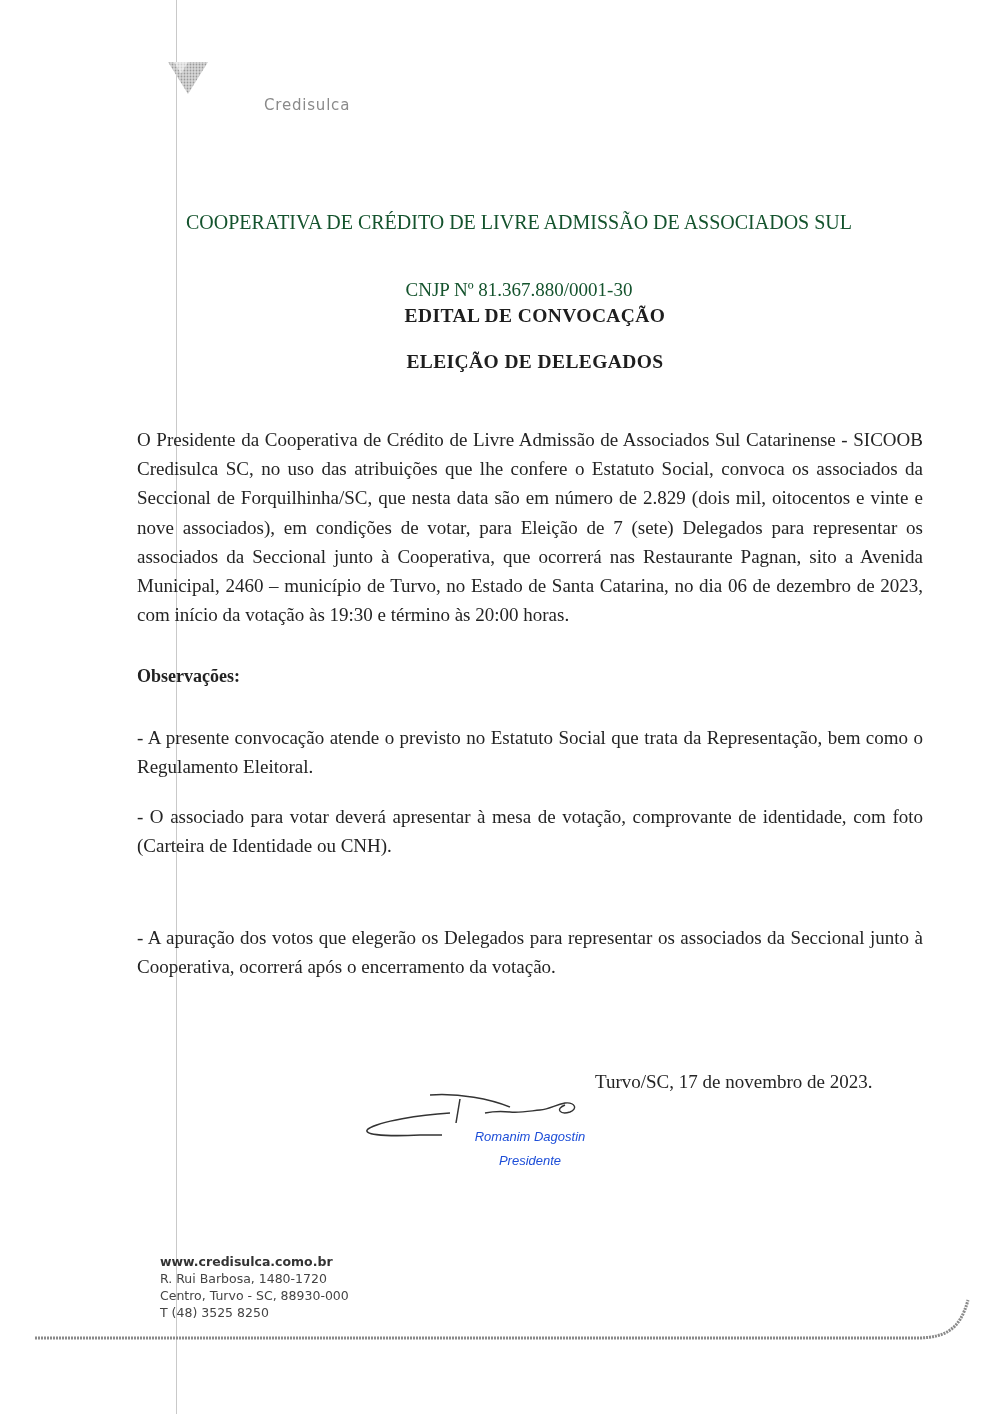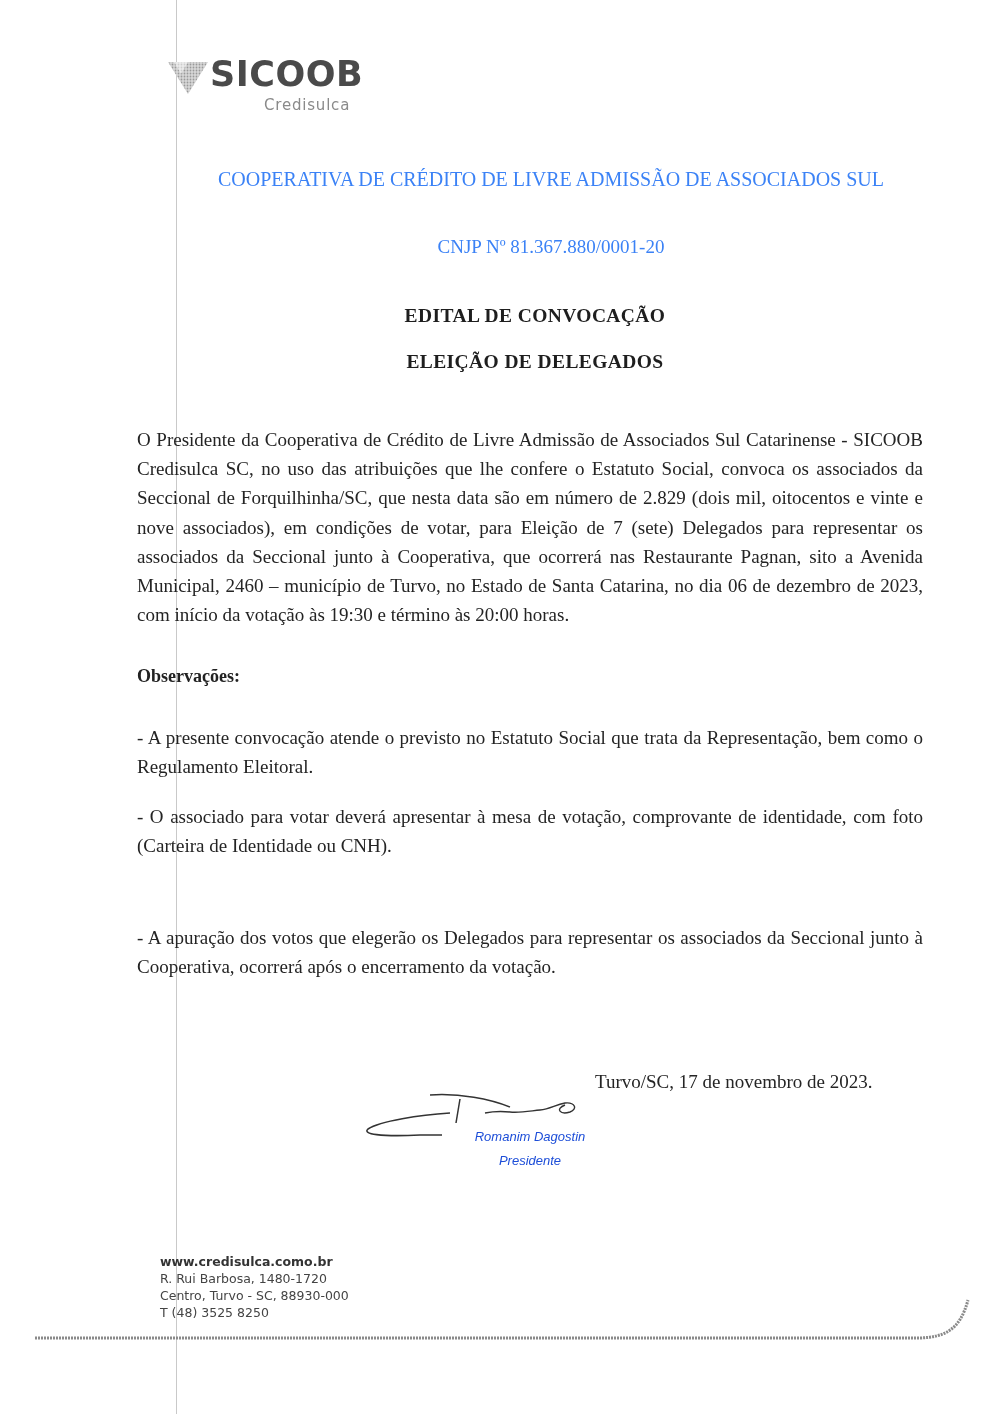--- a/index.html
+++ b/index.html
@@ -3,21 +3,21 @@
 <meta charset="utf-8">
 <style>
   html, body { margin: 0; padding: 0; background: #ffffff; }
   body { width: 1000px; height: 1414px; position: relative; overflow: hidden; color: #222; }
   .vline { position: absolute; left: 176px; top: 0; width: 1px; height: 1414px; background: #c9c9c9; }
   .logo { position: absolute; left: 168px; top: 58px; width: 200px; height: 64px; }
   .logo-tri { position: absolute; left: 0; top: 2px; width: 40px; height: 34px; }
   .logo-word { position: absolute; left: 42px; top: -4px; font-family: "DejaVu Sans", sans-serif; font-weight: bold; font-size: 35px; color: #4a4a4a; letter-spacing: 0.5px; }
   .logo-sub { position: absolute; left: 96px; top: 38px; font-family: "DejaVu Sans", sans-serif; font-size: 15px; color: #8a8a8a; letter-spacing: 0.8px; }
   .serif { font-family: "Liberation Serif", "DejaVu Serif", serif; }
-  .header { position: absolute; left: 156px; width: 790px; text-align: center; font-size: 20px; line-height: 28px; color: #3b82f6; }
+  .header { position: absolute; left: 124px; width: 790px; text-align: center; font-size: 20px; line-height: 28px; color: #14532d; margin-top: 43px; }
   .coop { top: 165px; }
   .cnpj { top: 233px; font-size: 19px; }
   .title { position: absolute; left: 140px; width: 790px; text-align: center; font-weight: bold; font-size: 19.5px; letter-spacing: 0.4px; color: #1e1e1e; }
   .t1 { top: 305px; }
   .t2 { top: 351px; }
   .para { position: absolute; left: 137px; width: 786px; font-size: 19px; line-height: 29.2px; text-align: justify; color: #242424; }
   .p-main { top: 425px; }
   .obs { position: absolute; left: 137px; top: 666px; font-weight: bold; font-size: 18px; color: #222; }
   .o1 { top: 723px; }
   .o2 { top: 802px; }
@@ -38,29 +38,28 @@
   <svg class="logo-tri" viewBox="0 0 40 34">
     <defs>
       <pattern id="dots" width="3" height="3" patternUnits="userSpaceOnUse">
         <rect width="3" height="3" fill="#d8d8d8"></rect>
         <circle cx="1.5" cy="1.5" r="0.9" fill="#9a9a9a"></circle>
       </pattern>
     </defs>
     <polygon points="0,2 40,2 20,34" fill="url(#dots)"></polygon>
     <polygon points="6,2 20,2 13,14" fill="#ffffff" opacity="0.5"></polygon>
   </svg>
-  <span class="logo-word">SICOOB</span>
   <span class="logo-sub">Credisulca</span>
 </div>
 
 <div class="header serif coop">
   <div>COOPERATIVA DE CRÉDITO DE LIVRE ADMISSÃO DE ASSOCIADOS SUL</div>
 </div>
 
-<div class="header serif cnpj">CNJP Nº 81.367.880/0001-20</div>
+<div class="header serif cnpj">CNJP Nº 81.367.880/0001-30</div>
 
 <div class="title serif t1">EDITAL DE CONVOCAÇÃO</div>
 <div class="title serif t2">ELEIÇÃO DE DELEGADOS</div>
 
 <div class="para serif p-main">O Presidente da Cooperativa de Crédito de Livre Admissão de Associados Sul Catarinense - SICOOB Credisulca SC, no uso das atribuições que lhe confere o Estatuto Social, convoca os associados da Seccional de Forquilhinha/SC, que nesta data são em número de 2.829 (dois mil, oitocentos e vinte e nove associados), em condições de votar, para Eleição de 7 (sete) Delegados para representar os associados da Seccional junto à Cooperativa, que ocorrerá nas Restaurante Pagnan, sito a Avenida Municipal, 2460 – município de Turvo, no Estado de Santa Catarina, no dia 06 de dezembro de 2023, com início da votação às 19:30 e término às 20:00 horas.</div>
 
 <div class="obs serif">Observações:</div>
 
 <div class="para serif o1">- A presente convocação atende o previsto no Estatuto Social que trata da Representação, bem como o Regulamento Eleitoral.</div>
 <div class="para serif o2">- O associado para votar deverá apresentar à mesa de votação, comprovante de identidade, com foto (Carteira de Identidade ou CNH).</div>

